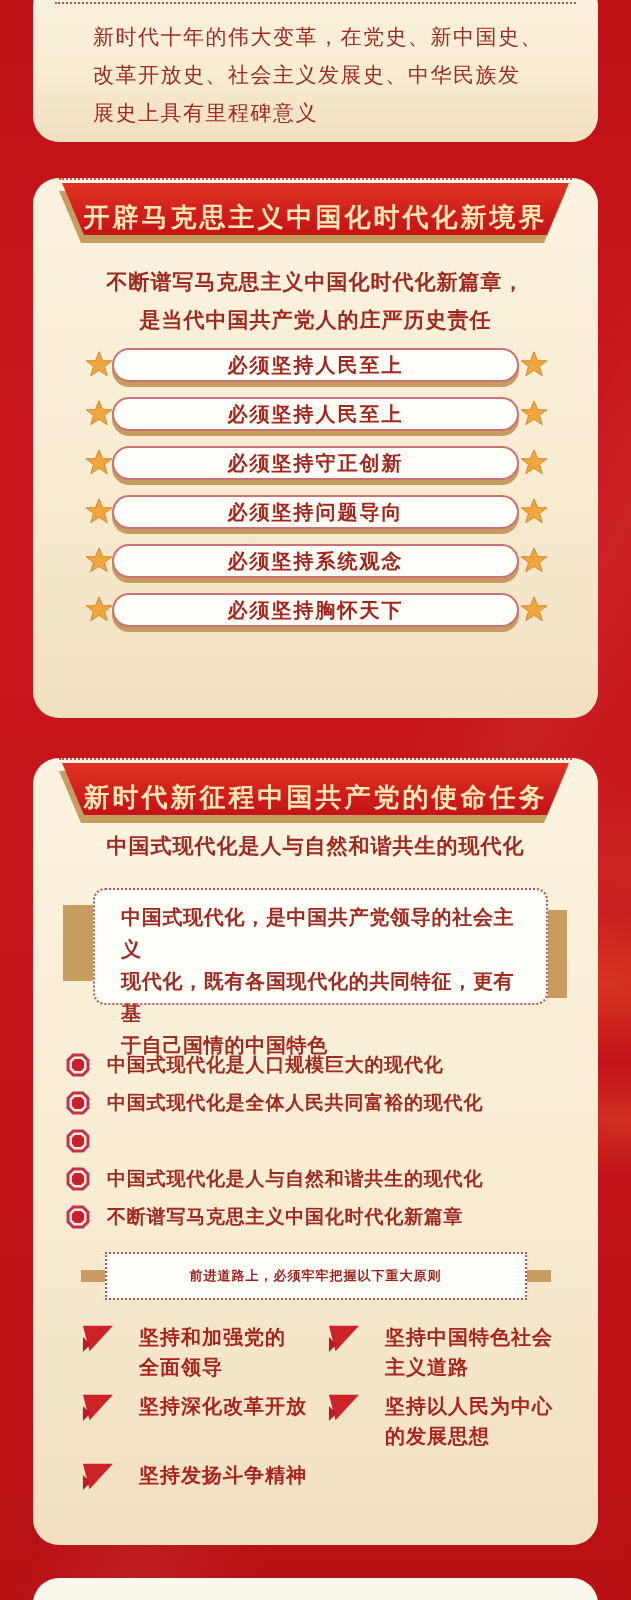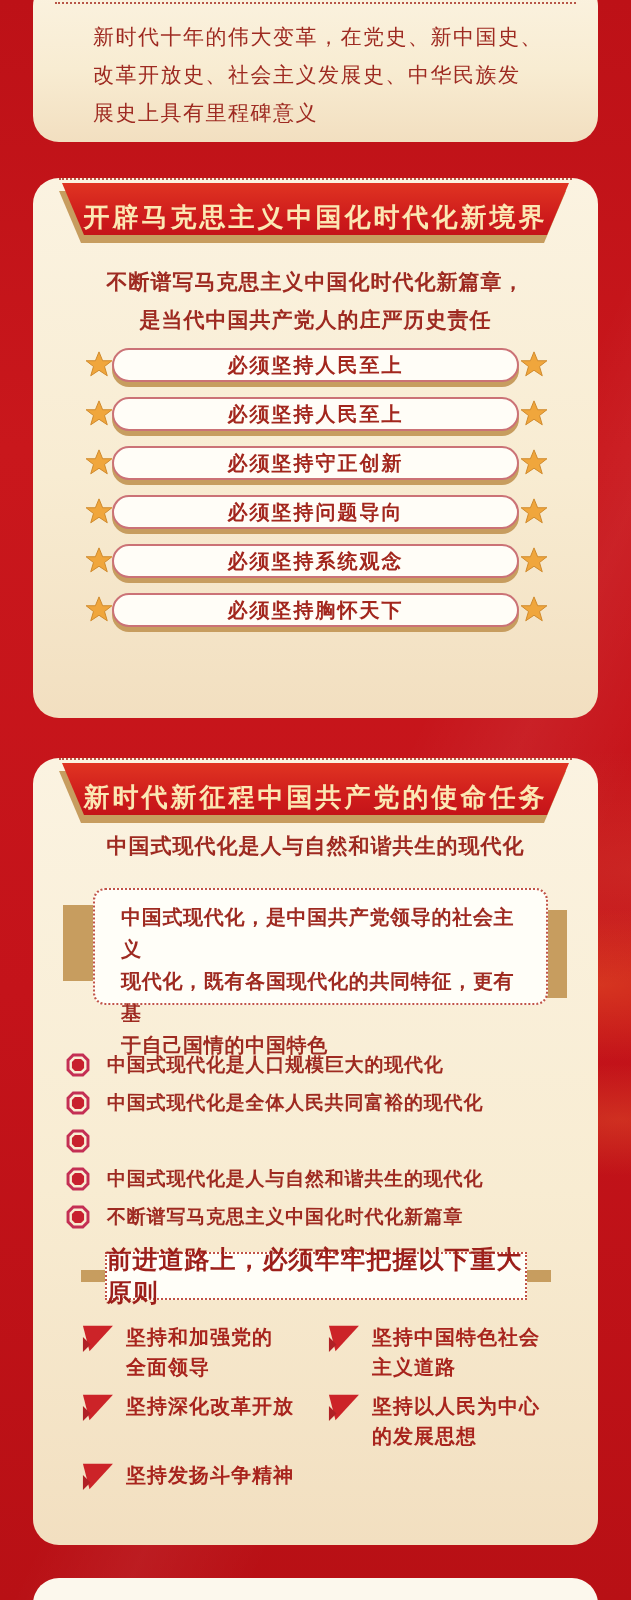--- a/index.html
+++ b/index.html
@@ -99,28 +99,28 @@
   .principle-wrap::before{
     content:"";position:absolute;left:-24px;top:18px;width:27px;height:12px;background:#c79d5f;
   }
   .principle-wrap::after{
     content:"";position:absolute;right:-24px;top:18px;width:27px;height:12px;background:#c79d5f;
   }
   .principle-box{
     position:relative;z-index:1;box-sizing:border-box;height:100%;
     background:#fffef8;border:2px dotted #c15347;
     display:flex;align-items:center;justify-content:center;
-    color:#9c1f1a;font-size:25px;font-weight:bold;letter-spacing:1px;
+    color:#9c1f1a;font-size:13px;font-weight:bold;letter-spacing:1px;
   }
 
   .flags{
     margin:22px 14px 0 47px;
     display:grid;grid-template-columns:246px 1fr;row-gap:9px;
   }
-  .flag-item{display:flex;align-items:flex-start;gap:12px;}
+  .flag-item{display:flex;align-items:flex-start;gap:25px;}
   .flag-item span{
     color:#a8241d;font-size:20px;font-weight:bold;line-height:30px;
     letter-spacing:1px;white-space:pre-line;
   }
   .flagicon{flex:0 0 34px;width:34px;height:30px;margin-top:1px;}
 </style>
 </head>
 <body>
 
 <div class="bg-rays"></div>

